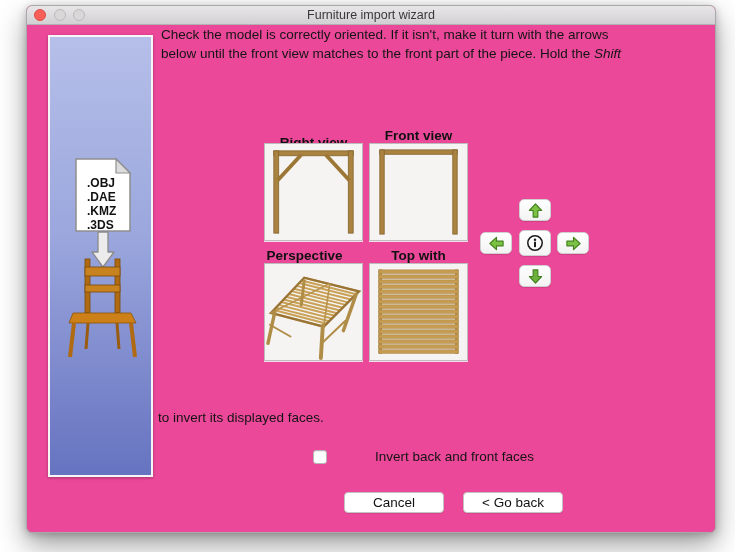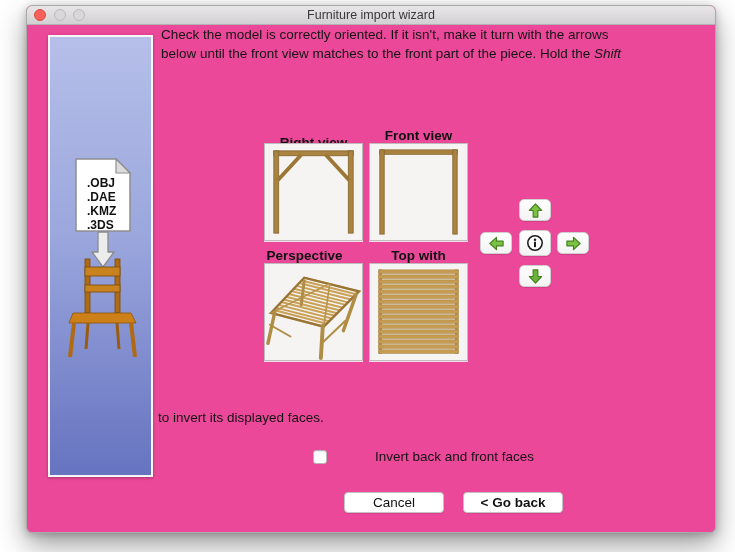--- a/index.html
+++ b/index.html
@@ -85,21 +85,21 @@
   
   .pushbtn{
     position:absolute;top:486px;height:21px;
     background:#ffffff;border:1px solid #c3c3c3;border-radius:4px;
     font-family:"Liberation Sans", sans-serif;
     font-size:13.5px;color:#111;text-align:center;line-height:19px;
     box-shadow:0 1px 1px rgba(0,0,0,.08);
     padding:0;cursor:pointer;box-sizing:border-box;
   }
   .cancel{left:317px;width:100px;}
-  .goback{left:436px;width:100px;font-weight:bold;}
+  .goback{left:436px;width:100px;}
   .continue{
     left:555px;width:102px;color:#ffffff;
     background:linear-gradient(#6db1f7,#3d8ef2 45%,#2272e2);
     border:1px solid #1c5fc4;
     text-shadow:0 -1px 0 rgba(0,0,0,.15);
   }
 </style>
 </head>
 <body>
 

